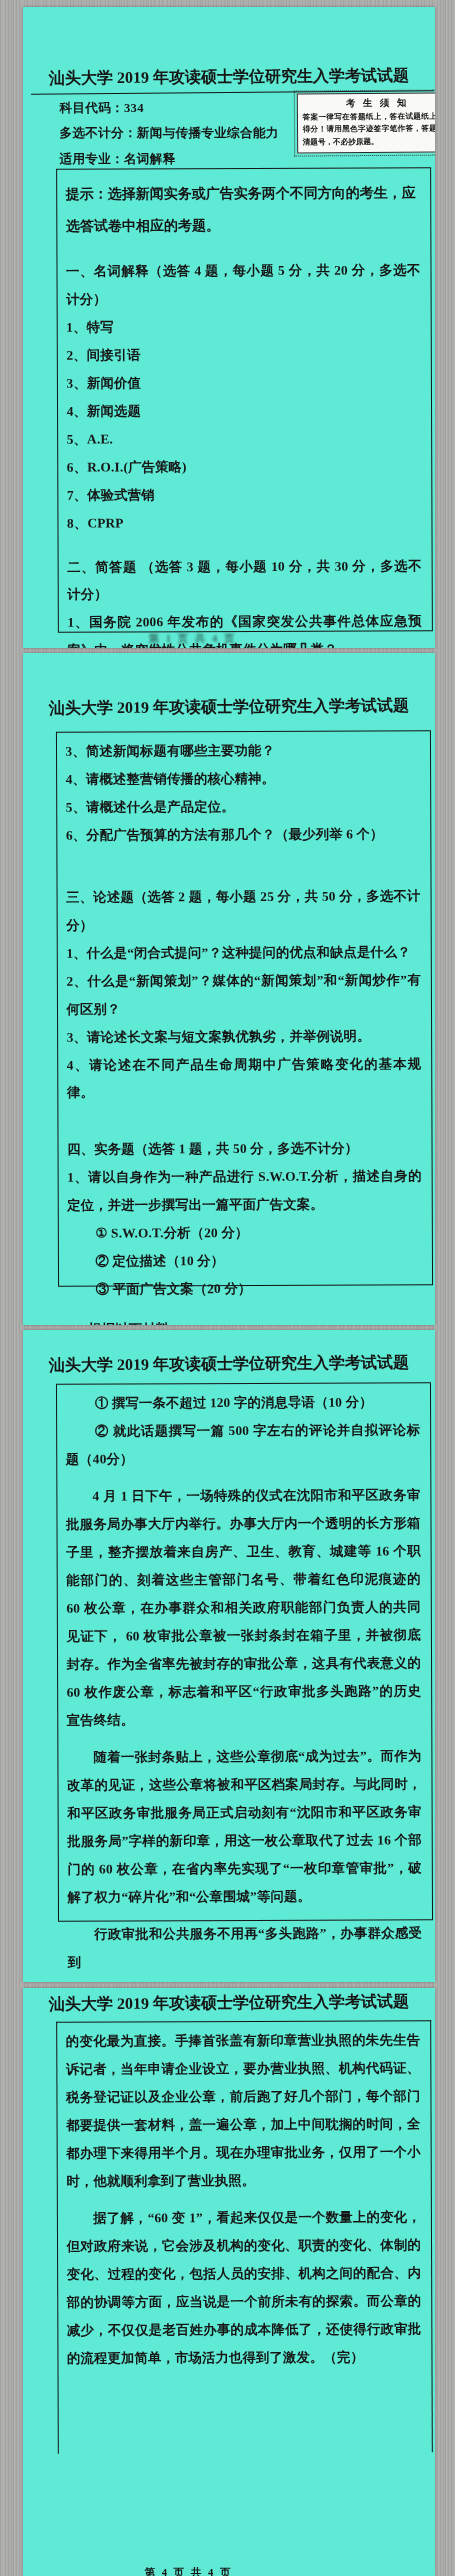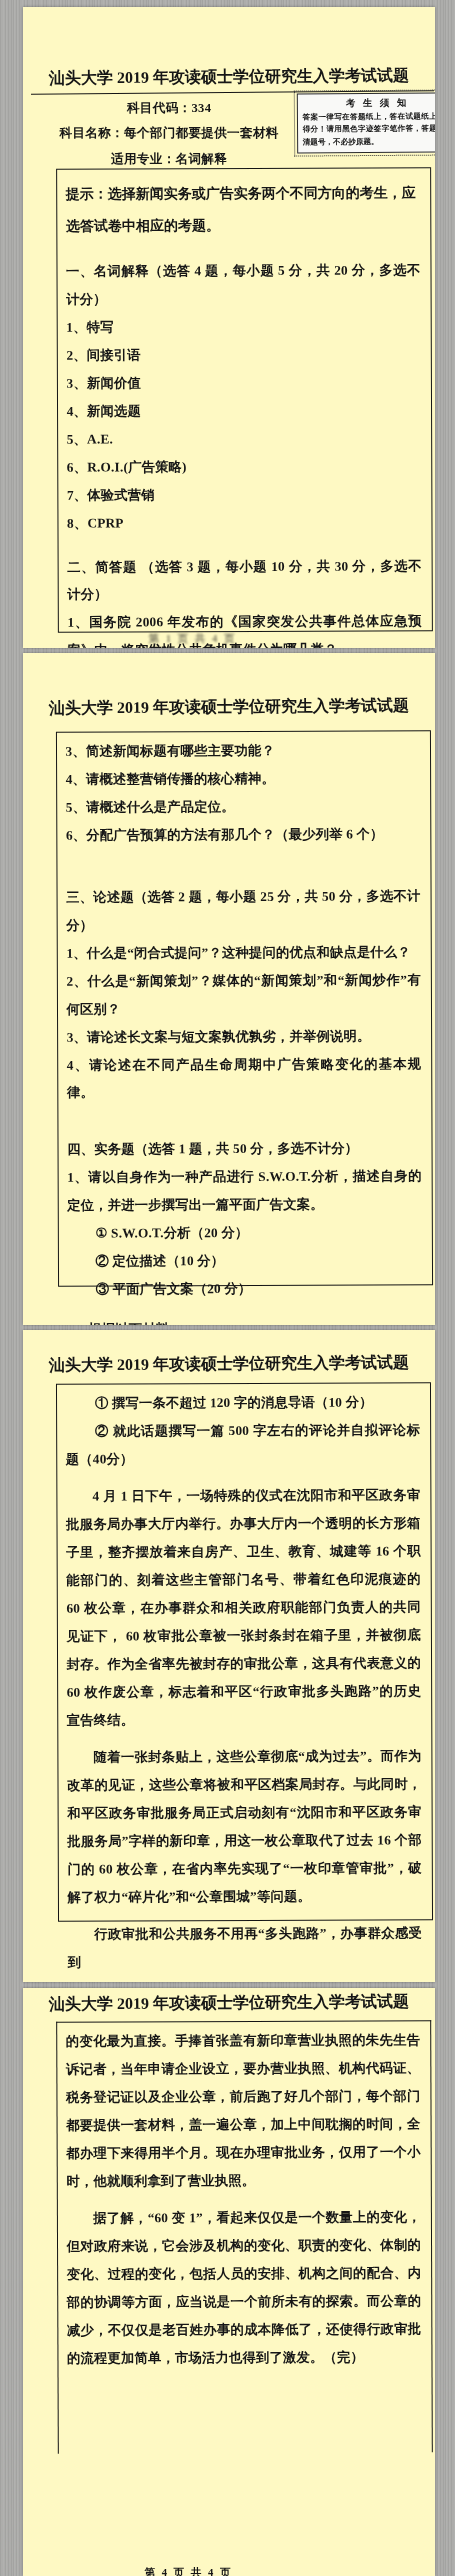--- a/index.html
+++ b/index.html
@@ -4,21 +4,21 @@
 <style>
   html,body{margin:0;padding:0;}
   body{
     width:456px;height:2576px;position:relative;overflow:hidden;
     background:#adadab;
     background-image:repeating-linear-gradient(90deg, rgba(0,0,0,.06) 0 0.7px, rgba(255,255,255,.05) 0.7px 1.3px, rgba(0,0,0,0) 1.3px 2.7px);
     font-family:"Liberation Serif","DejaVu Serif",serif;
     color:#161616;
   }
   .page{
-    position:absolute;left:22.5px;width:412px;background:#fef9c3;
+    position:absolute;left:22.5px;width:412px;background:#5eead4;
     box-shadow:0 0 2.7px rgba(0,0,0,.35);overflow:hidden;
   }
   #page1{top:6.6px;height:641px}
   #page2{top:653px;height:672px}
   #page3{top:1330px;height:652px}
   #page4{top:1988px;height:588px}
 
   .page-title{
     position:absolute;left:0;width:100%;text-align:center;
     font-size:16px;font-weight:bold;white-space:nowrap;letter-spacing:0px;
@@ -28,21 +28,21 @@
   #page2 .page-title{top:44px}
   #page3 .page-title{top:24px}
   #page4 .page-title{top:5.3px}
 
   .title-rule{
     position:absolute;left:8px;right:1.3px;top:85px;height:1.3px;background:#141414;
     transform:rotate(-0.5deg);
   }
 
   .meta{position:absolute;left:37px;top:93px;font-size:12.6px;font-weight:600;}
-  .meta div{margin-bottom:8.6px;white-space:nowrap;letter-spacing:0.3px;text-align:center;}
+  .meta div{margin-bottom:8.6px;white-space:nowrap;letter-spacing:0.3px;}
 
   .notice-box{
     position:absolute;left:274px;top:86px;width:150px;
     border:0.7px solid #2a2a2a;outline:0.7px dotted #3a3a3a;outline-offset:2px;
     padding:2.7px 4.6px 4px;background:#f9f9f7;transform:rotate(-0.4deg);
   }
   .notice-title{text-align:center;font-size:9.3px;font-weight:bold;letter-spacing:2.7px;margin-bottom:1.3px;}
   .notice-body{font-size:7.6px;line-height:1.62;font-weight:600;text-align:justify;}
 
   .qbox{
@@ -73,21 +73,21 @@
 </style>
 </head>
 <body>
 
 <section class="page" id="page1">
   <div class="page-title">汕头大学 2019 年攻读硕士学位研究生入学考试试题</div>
   <div class="title-rule"></div>
 
   <div class="meta">
     <div>科目代码：334</div>
-    <div>科目名称：每个部门都要提供一套材料</div>
+    <div>多选不计分：新闻与传播专业综合能力</div>
     <div>适用专业：名词解释</div>
   </div>
 
   <div class="notice-box">
     <div class="notice-title">考 生 须 知</div>
     <div class="notice-body">答案一律写在答题纸上，答在试题纸上的不得分！请用黑色字迹签字笔作答，答题要写清题号，不必抄原题。</div>
   </div>
 
   <div class="qbox">
     <div class="hint">提示：选择新闻实务或广告实务两个不同方向的考生，应选答试卷中相应的考题。</div>

